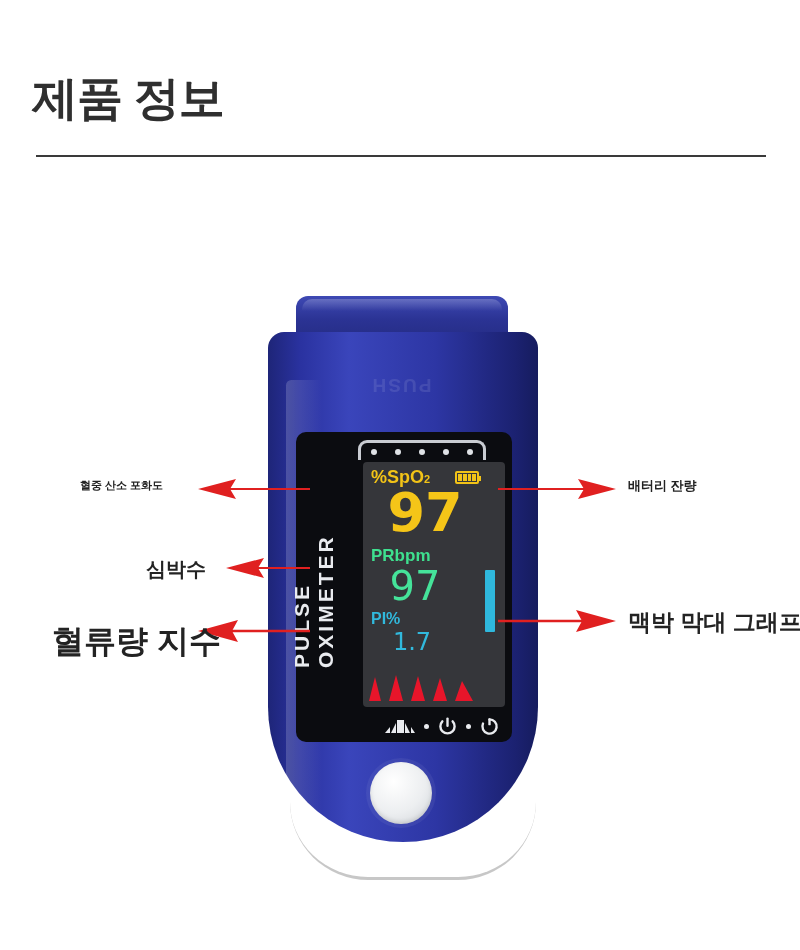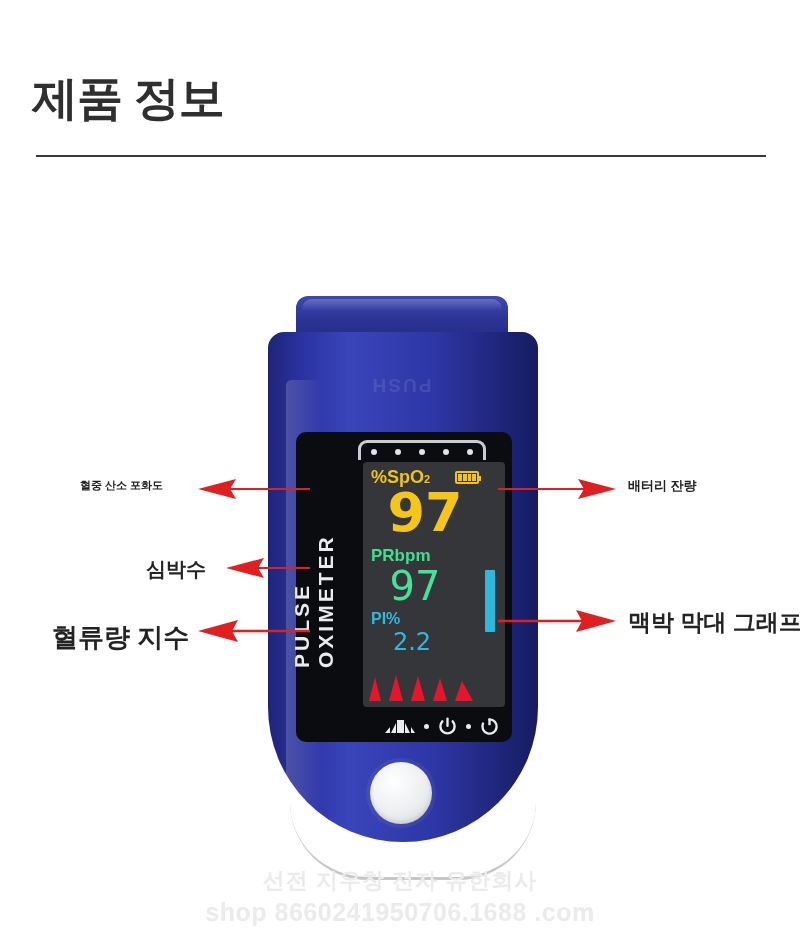--- a/index.html
+++ b/index.html
@@ -128,21 +128,21 @@
     position: absolute; left: 112px; top: 466px; width: 62px; height: 62px;
     border-radius: 50%;
     background: radial-gradient(circle at 38% 32%, #ffffff 0%, #eceef0 55%, #cfd3d8 100%);
     box-shadow: 0 0 0 4px rgba(255,255,255,.06), inset 0 -2px 4px rgba(0,0,0,.12);
   }
 
   
   .callout { position: absolute; color: #232323; white-space: nowrap; }
   .lbl-l1 { left: 80px;  top: 478px; font-size: 11px; font-weight: 700; }
   .lbl-l2 { left: 146px; top: 556px; font-size: 20px; font-weight: 700; }
-  .lbl-l3 { left: 52px;  top: 620px; font-size: 26px; font-weight: 700; }
+  .lbl-l3 { left: 52px;  top: 620px; font-size: 32px; font-weight: 700; }
   .lbl-r1 { left: 628px; top: 477px; font-size: 13px; font-weight: 700; }
   .lbl-r2 { left: 628px; top: 607px; font-size: 23px; font-weight: 700; }
 
   .arrow { position: absolute; }
 
   
   .watermark { position: absolute; left: 0; top: 866px; width: 800px; text-align: center; color: #ebebeb; }
   .wm1 { font-size: 22px; font-weight: 700; letter-spacing: 1px; }
   .wm2 { font-size: 25px; font-weight: 600; letter-spacing: .5px; margin-top: 2px; }
 </style>
@@ -206,21 +206,21 @@
               <b></b>
           </div>
         </div>
 
         <div class="spo2-value">97</div>
 
         <div class="pr-label">PRbpm</div>
         <div class="pr-value">97</div>
 
         <div class="pi-label">PI%</div>
-        <div class="pi-value">2.2</div>
+        <div class="pi-value">1.7</div>
 
         <div class="pulse-bar"></div>
 
         <svg class="pleth" viewBox="0 0 112 32" preserveAspectRatio="none">
           <path d="M0,32 L6,8 L12,32 L20,32 L27,6 L34,32 L42,32 L49,7 L56,32 L64,32 L71,9 L78,32 L86,32 L93,12 L104,32 Z" fill="#e8152a"></path>
         </svg>
       </div>
 
       <div class="icon-strip">
         <svg class="ico" width="30" height="16" viewBox="0 0 30 16">
@@ -263,18 +263,14 @@
     <line x1="498" y1="621" x2="588" y2="621" stroke="#e02020" stroke-width="2.4"></line>
     <polygon points="616,621 576,610 582,621 576,632" fill="#e02020"></polygon>
   </svg>
 
   <div class="callout lbl-l1">혈중 산소 포화도</div>
   <div class="callout lbl-l2">심박수</div>
   <div class="callout lbl-l3">혈류량 지수</div>
   <div class="callout lbl-r1">배터리 잔량</div>
   <div class="callout lbl-r2">맥박 막대 그래프</div>
 
-  <div class="watermark">
-    <div class="wm1">선전 지우창 전자 유한회사</div>
-    <div class="wm2">shop 8660241950706.1688 .com</div>
-  </div>
 
 </div>
 
 </body></html>

